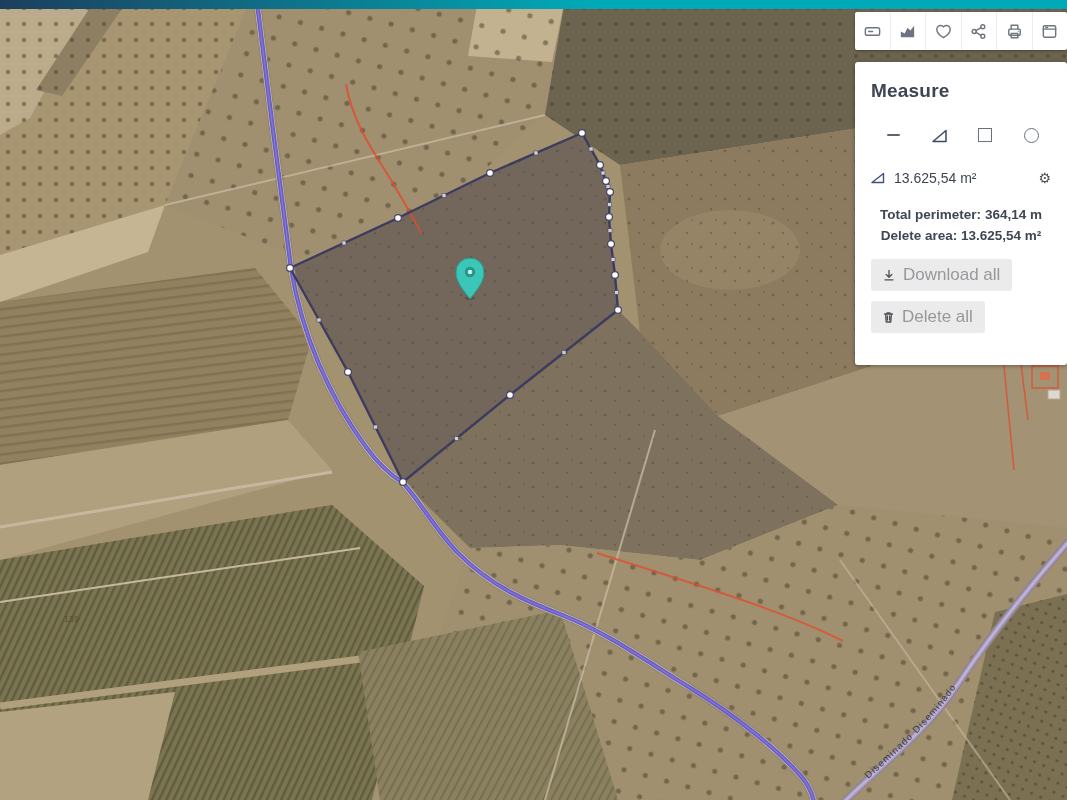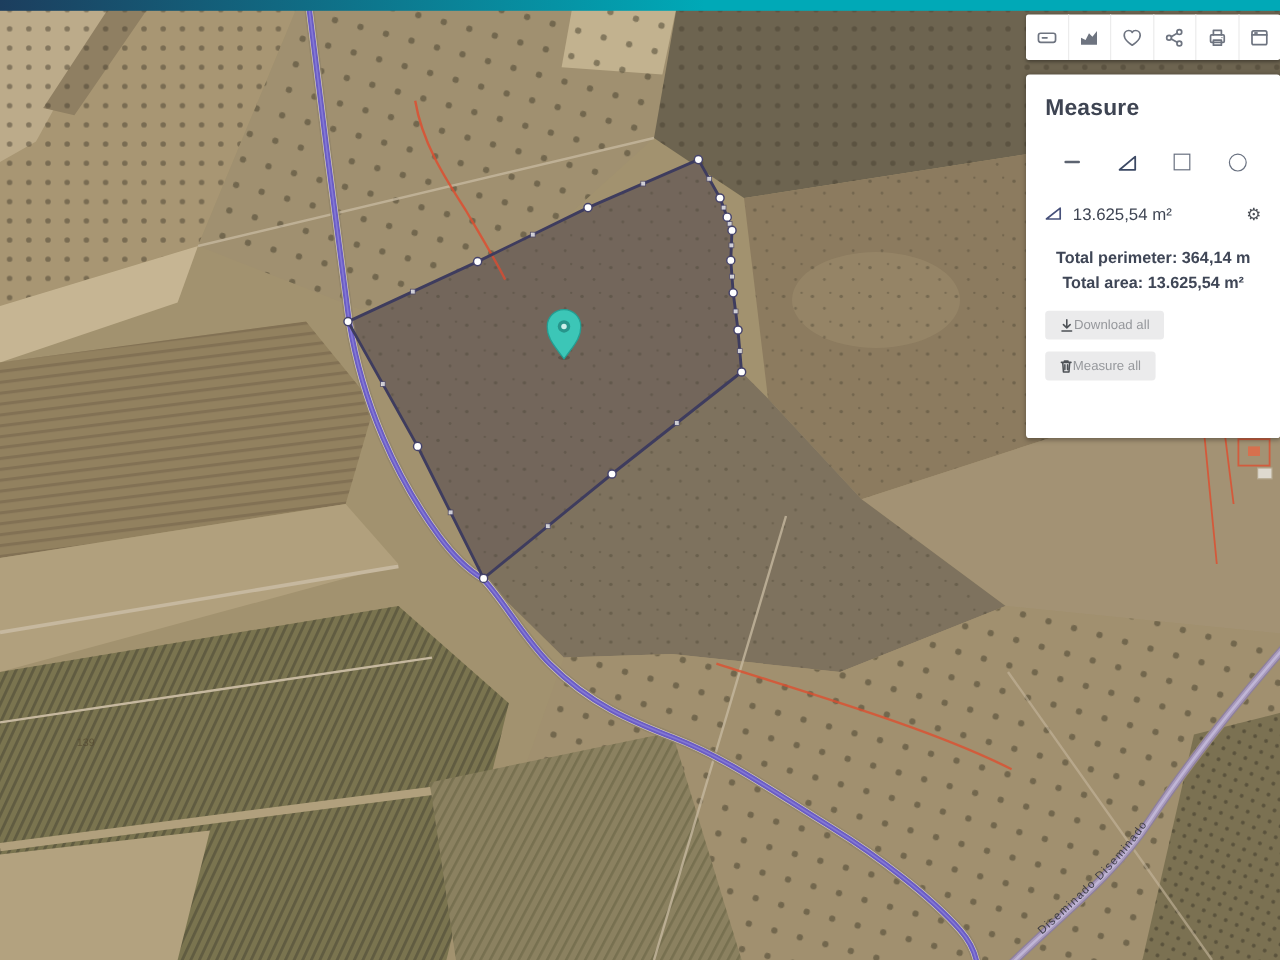--- a/index.html
+++ b/index.html
@@ -23,22 +23,22 @@
   .tools{display:flex;justify-content:space-between;align-items:center;margin:24px 10px 0 12px;}
   .tool{display:flex;align-items:center;justify-content:center;width:20px;height:18px;cursor:pointer;}
   .t-line{width:13px;height:2.2px;background:#5c6370;border-radius:1px;}
   .t-sq{width:12px;height:12px;border:1.6px solid #697180;}
   .t-ci{width:13px;height:13px;border:1.6px solid #697180;border-radius:50%;}
   .mrow{display:flex;align-items:center;margin-top:26px;}
   .mrow .val{font-size:14px;color:#3e4452;margin-left:9px;}
   .gear{margin-left:auto;font-size:14px;color:#4b4f56;cursor:pointer;line-height:1;}
   .totals{margin-top:18px;font-size:13.5px;font-weight:700;color:#3f4656;line-height:21px;text-align:center;}
   .btns{margin-top:13px;display:flex;flex-direction:column;align-items:flex-start;gap:10px;}
-  .btn{display:inline-flex;align-items:center;background:#ebebec;border:none;
-       border-radius:3px;padding:6px 12px;font-size:11px;color:#96989c;cursor:pointer;
+  .btn{display:inline-flex;align-items:center;gap:8px;background:#ebebec;border:none;
+       border-radius:3px;padding:6px 12px;font-size:17px;color:#96989c;cursor:pointer;
        font-family:"Liberation Sans",sans-serif;}
   .btn svg{stroke:#4d5156;fill:none;stroke-width:1.3;stroke-linecap:round;stroke-linejoin:round;}
 
   
   .vtx{fill:#fff;stroke:#44426a;stroke-width:1.2;}
   .midpt{fill:#fff;opacity:.75;stroke:#44426a;stroke-width:.7;}
   .roadlabel{font-family:"Liberation Sans",sans-serif;font-size:9.5px;letter-spacing:1.2px;
              fill:#33333d;opacity:.9;}
   .parcel{font-family:"Liberation Sans",sans-serif;font-size:9px;fill:#564b31;opacity:.8;}
 </style>
@@ -283,34 +283,34 @@
       <span class="val">13.625,54 m²</span>
       <span class="gear">⚙</span>
     </div>
 
     <div class="totals">
       <div>
         <span>Total perimeter:</span>
         <span>364,14 m</span>
       </div>
       <div>
-        <span>Total area:</span>
+        <span>Delete area:</span>
         <span>13.625,54 m²</span>
       </div>
     </div>
 
     <div class="btns">
       <button class="btn">
         <svg width="12" height="12" viewBox="0 0 12 12">
           <path d="M6,1.5 L6,7.5 M3.2,5.5 L6,8.2 L8.8,5.5 M2,10.8 L10,10.8"></path>
           </svg>
         <span>Download all</span>
       </button>
       <button class="btn">
         <svg width="11" height="12" viewBox="0 0 11 12">
           <path d="M1.5,3 H9.5 M4,3 V1.8 H7 V3 M2.6,3 L3.2,11 H7.8 L8.4,3 M4.4,5 V9 M6.6,5 V9"></path>
           </svg>
-        <span>Measure all</span>
+        <span>Delete all</span>
       </button>
     </div>
   </div>
 
 </div>
 
 </body></html>

